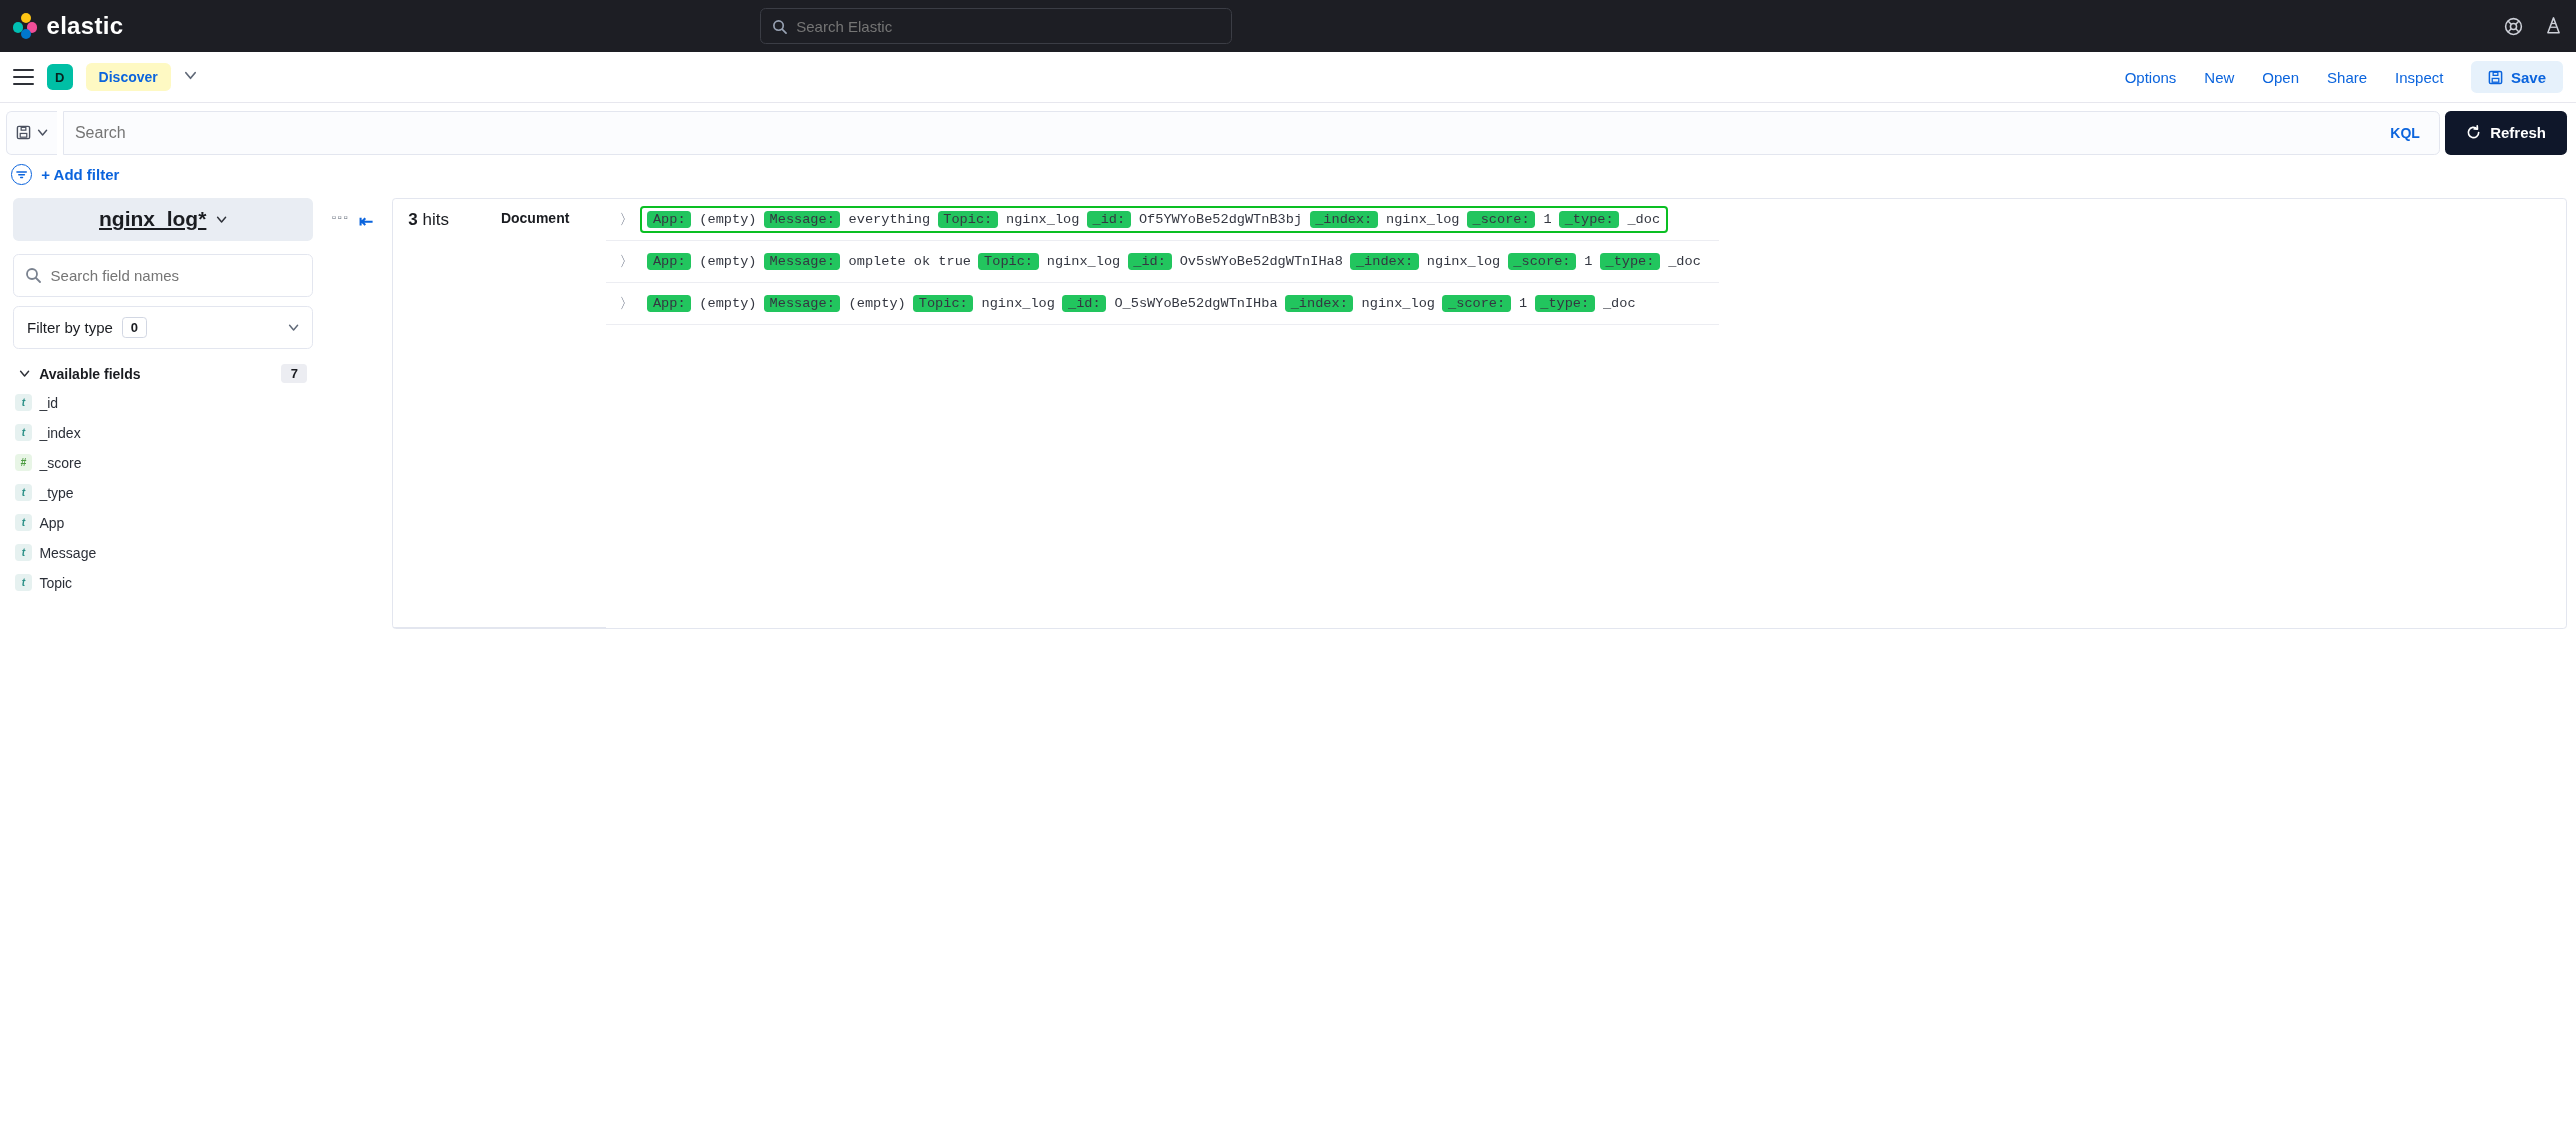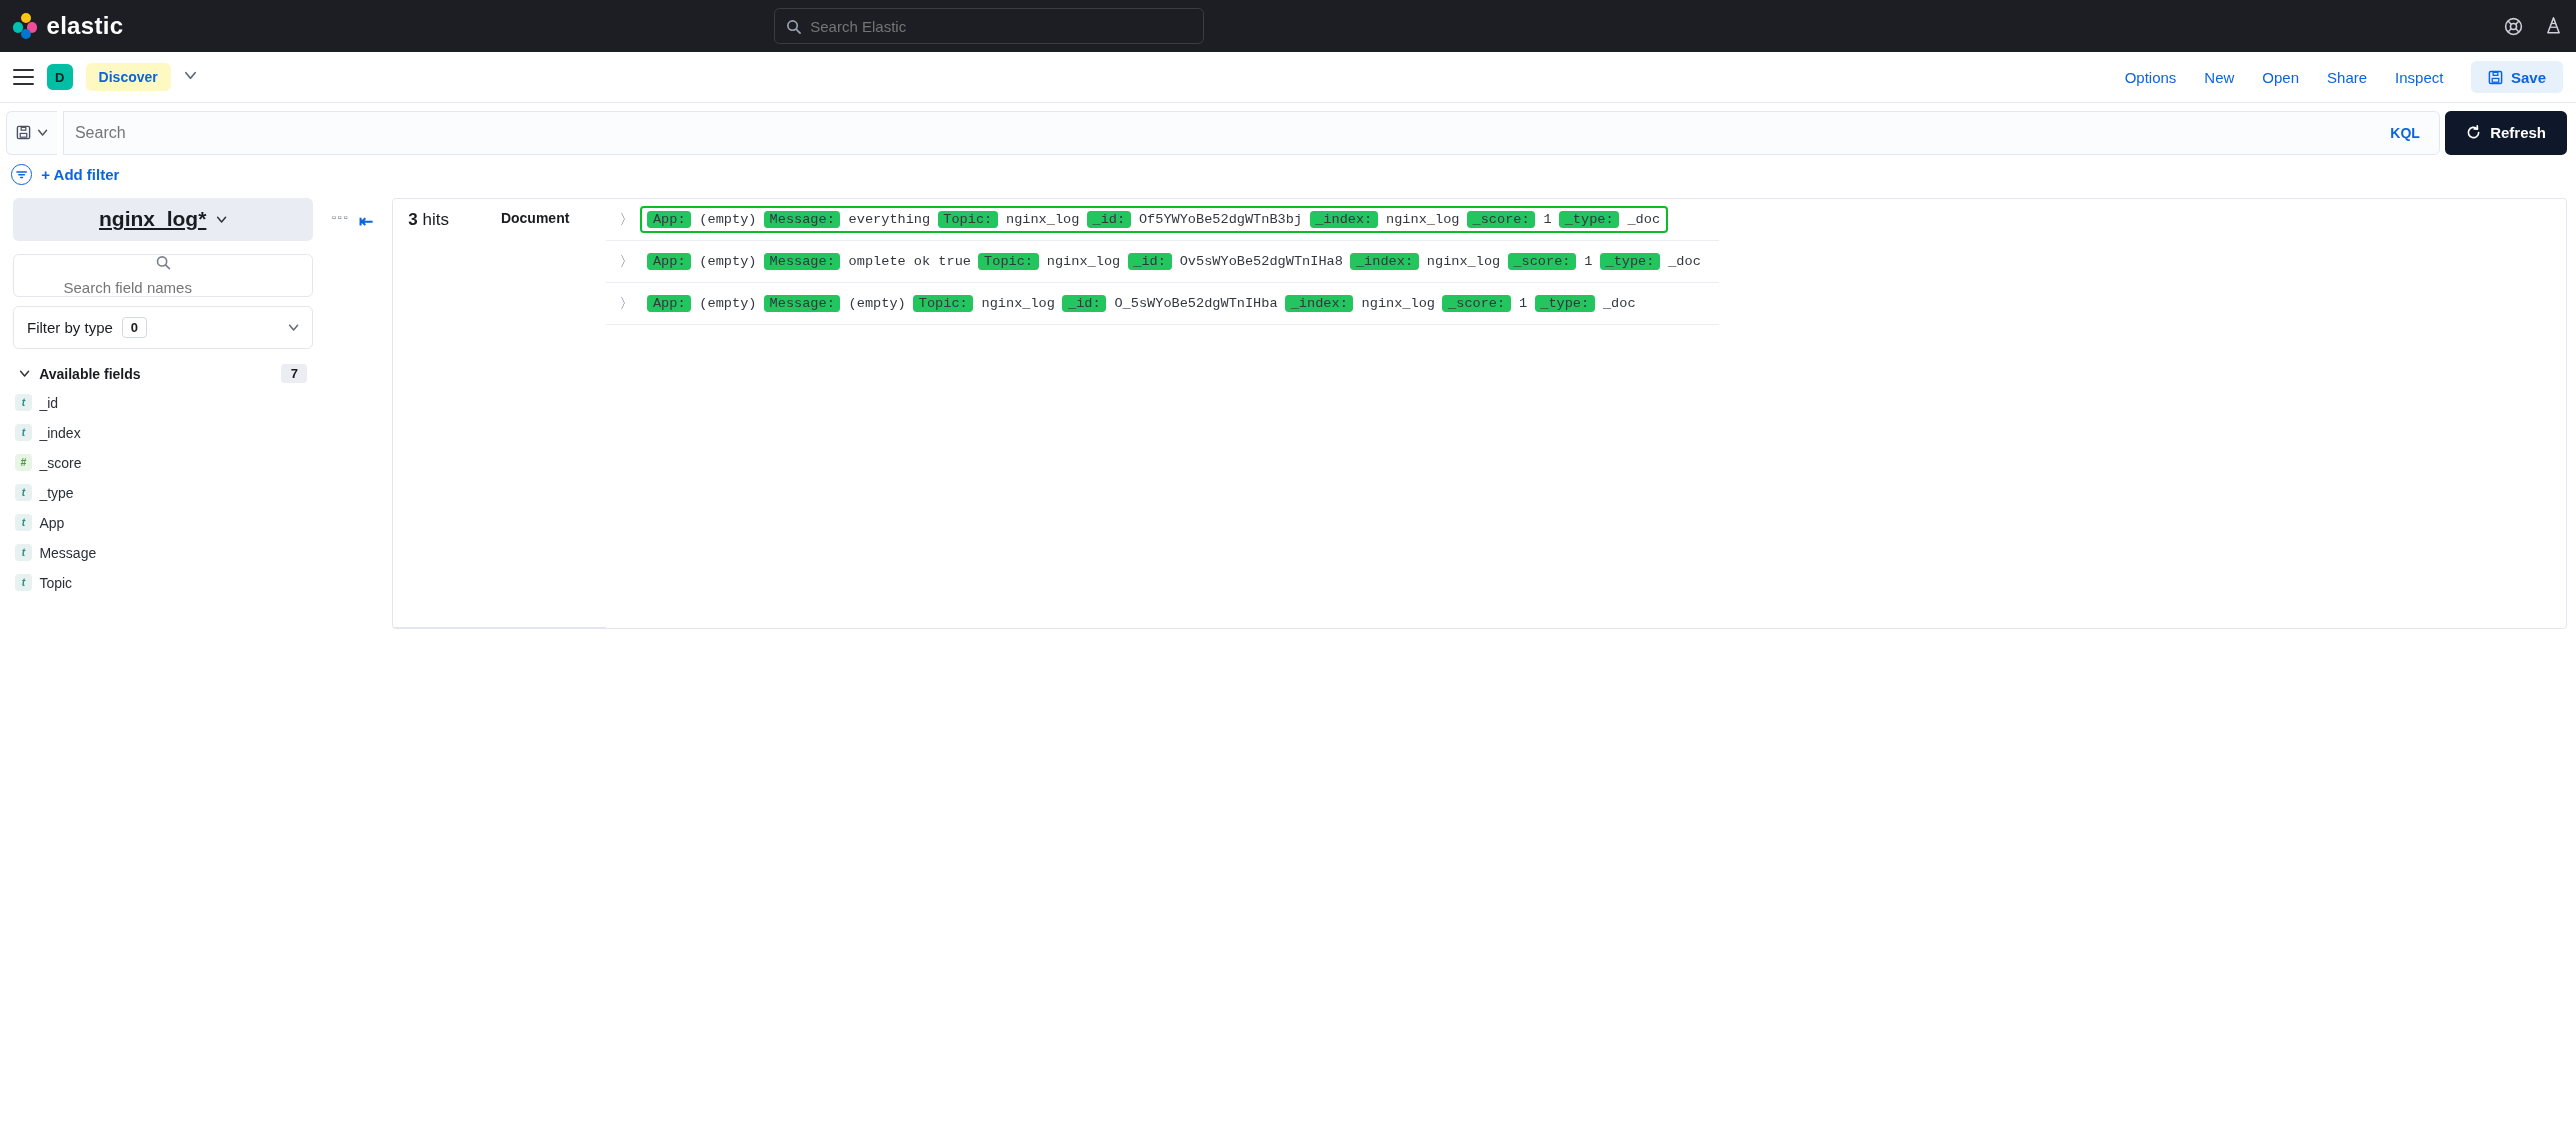--- a/index.html
+++ b/index.html
@@ -8,21 +8,21 @@
   
   .top-header { background: #1d1e24; display: flex; align-items: center; height: 52px; padding: 0 13px; }
   .logo-wrap { display:flex; align-items:center; gap:7.5px; }
   .logo-dots { position: relative; width: 26px; height: 26px; }
   .logo-dots span { position:absolute; width:10.3px; height:10.3px; border-radius:50%; }
   .logo-dots .y  { background:#fec514; left:7.5px;  top:0; }
   .logo-dots .t  { background:#00bfb3; left:0;    top:9.4px; }
   .logo-dots .p  { background:#f04e98; left:14px; top:9.4px; }
   .logo-dots .b  { background:#0077cc; left:7.5px;  top:16px; }
   .logo-text { color:#fff; font-size:24px; font-weight:700; letter-spacing:0.3px; }
-  .global-search { flex:0 0 auto; margin-left:auto; margin-right:auto; width:430px; }
+  .global-search { flex:0 0 auto; margin-left:auto; margin-right:auto; width:472px; }
   .global-search .box { display:flex; align-items:center; gap:9.4px; border:0.9px solid #3b3d45; background:#1d1e24; border-radius:5.6px; padding:5.6px 11.2px; height:36px; }
   .global-search input { flex:1; background:transparent; border:0; color:#98a2b3; font-size:15px; outline:none; }
   .hdr-right { margin-left:auto; display:flex; align-items:center; gap:20.6px; }
   .hdr-icon svg { display:block; }
 
   
   .sub-header { height:51px; border-bottom:0.9px solid #e7e7ee; display:flex; align-items:center; padding:0 13px; gap:13px; }
   .hamburger-icon { width:20.6px; height:17px; display:flex; flex-direction:column; justify-content:space-between; }
   .hamburger-icon span { height:2.3px; background:#2e3138; border-radius:1.9px; }
   .avatar { width:26px; height:26px; border-radius:5.6px; background:#00bfa5; color:#07221e; display:flex; align-items:center; justify-content:center; font-weight:700; font-size:13px; }
@@ -46,21 +46,21 @@
   .filter-circle { width:20.6px; height:20.6px; border:1.4px solid #0b64dd; border-radius:50%; display:flex; align-items:center; justify-content:center; color:#0b64dd; font-size:12px; }
   .add-filter { color:#0b64dd; font-weight:600; font-size:15px; }
 
   
   .body { display:flex; padding:0 9.4px 13px 13px; gap:19px; }
 
   
   .sidebar { width:300px; flex:0 0 300px; }
   .index-select { background:#e9edf3; border-radius:5.6px; height:43px; display:flex; align-items:center; justify-content:center; gap:9.4px; }
   .index-select span.name { font-weight:700; text-decoration:underline; font-size:21px; }
-  .field-search { margin-top:13px; height:43px; border:0.9px solid #e3e6ef; border-radius:5.6px; display:flex; align-items:center; gap:9.4px; padding:0 11.2px; color:#666d7a;flex-direction:column; }
+  .field-search { margin-top:13px; height:43px; border:0.9px solid #e3e6ef; border-radius:5.6px; display:flex; align-items:center; gap:9.4px; padding:0 11.2px; color:#666d7a; }
   .field-search input { flex:1; border:0; outline:none; font-size:15px; color:#666d7a; }
   .filter-type { margin-top:9.4px; height:43px; border:0.9px solid #e3e6ef; border-radius:5.6px; display:flex; align-items:center; padding:0 13px; gap:9.4px; font-size:15px; }
   .badge { border:0.9px solid #d2d7e3; border-radius:3.7px; padding:0 7.5px; font-size:13px; font-weight:700; color:#1a1c21; line-height:19px; }
   .avail-header { margin-top:15px; display:flex; align-items:center; gap:9.4px; padding:0 5.6px; }
   .avail-header .label { font-weight:700; font-size:14px; flex:1; }
   .avail-header .count { background:#ecedf2; border-radius:3.7px; padding:1.9px 9.4px; font-size:13px; font-weight:600; }
   .field-list { margin-top:11.2px; display:flex; flex-direction:column; gap:13px; padding-left:1.9px; }
   .field-item { display:flex; align-items:center; gap:7.5px; font-size:14px; color:#2b2f38; }
   .ftype { display:inline-flex; align-items:center; justify-content:center; min-width:17px; height:17px; border-radius:3.7px; font-size:10.3px; font-style:italic; font-weight:700; padding:0 3.7px; }
   .ftype.t { background:#e6f1f0; color:#2a8f86; }

